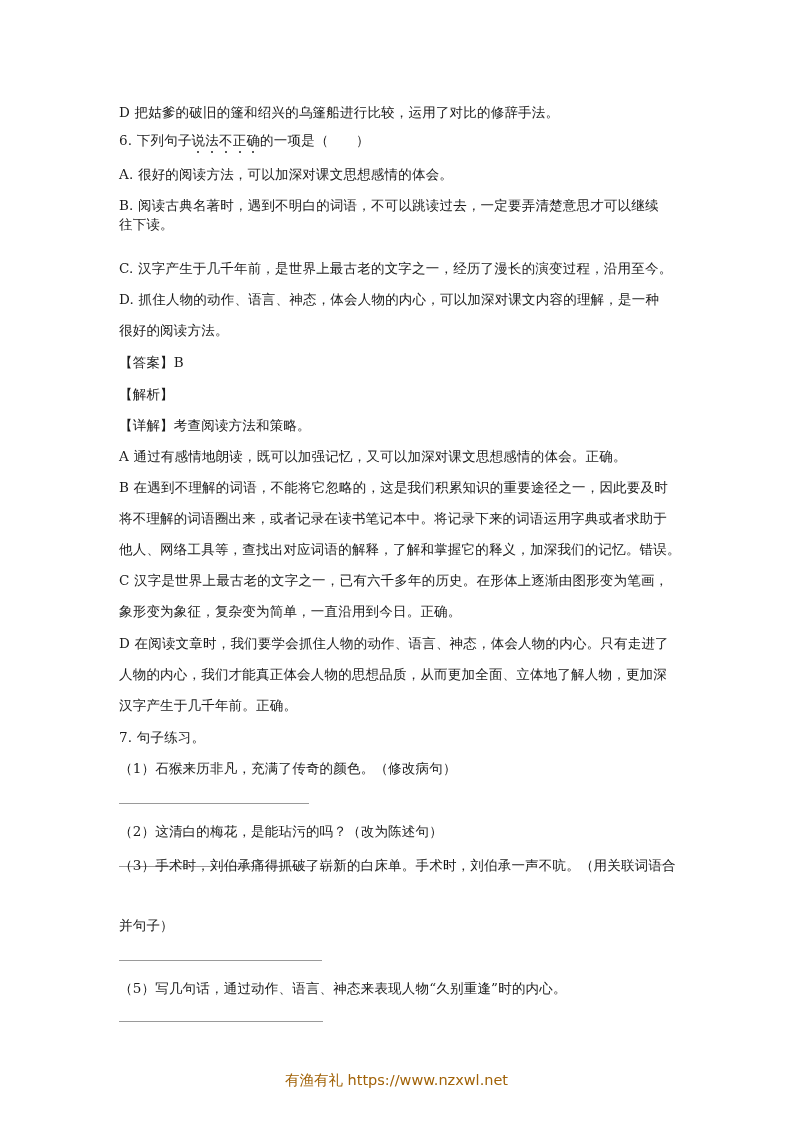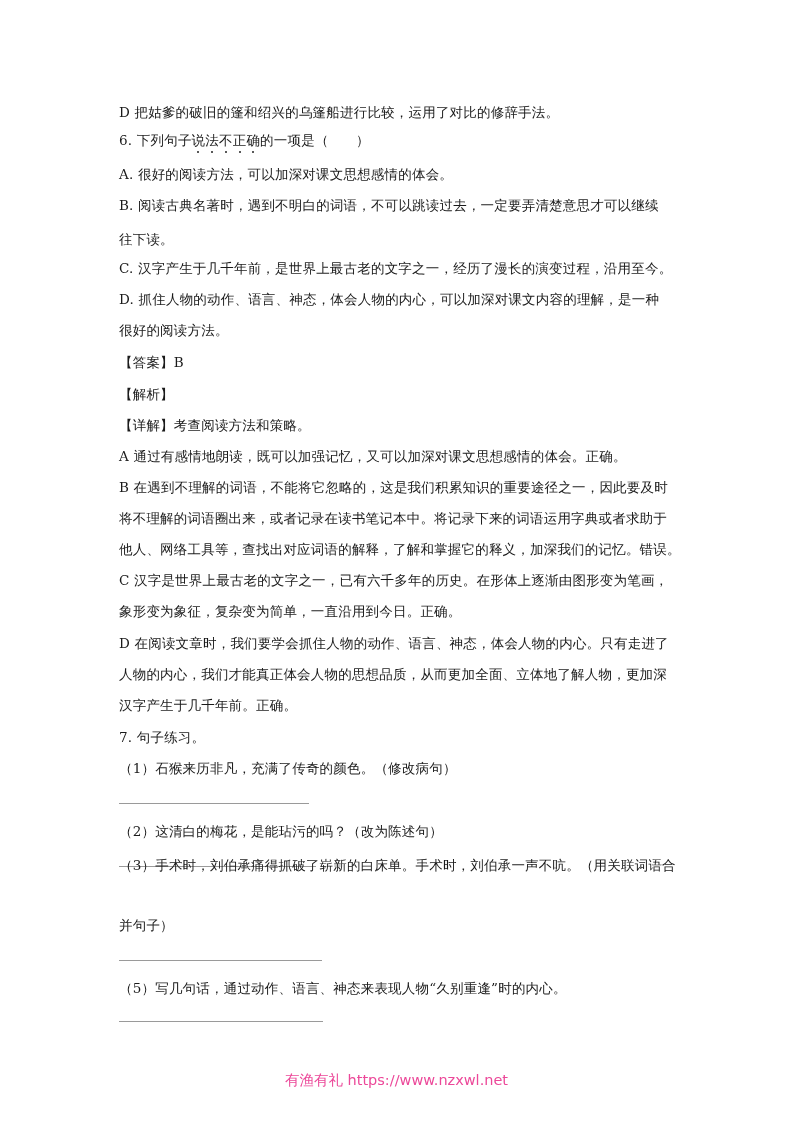--- a/index.html
+++ b/index.html
@@ -51,37 +51,37 @@
     background: #222;
   }
   .footer {
     position: absolute;
     left: 0;
     width: 793px;
     top: 1071px;
     text-align: center;
     font-family: "DejaVu Sans", "Liberation Sans", sans-serif;
     font-size: 14.5px;
-    color: #ec4899;
+    color: #a16207;
   }
 </style>
 </head>
 <body>
 
 <div class="page">
 
   <div class="line" style="top:103px">D 把姑爹的破旧的篷和绍兴的乌篷船进行比较，运用了对比的修辞手法。</div>
 
   <div class="line" style="top:131px">
     <span>6. </span><span>下列句子</span><span class="emph">说</span><span class="emph">法</span><span class="emph">不</span><span class="emph">正</span><span class="emph">确</span><span>的一项是（　　）</span>
   </div>
 
   <div class="line" style="top:165px">A. 很好的阅读方法，可以加深对课文思想感情的体会。</div>
   <div class="line" style="top:196px">B. 阅读古典名著时，遇到不明白的词语，不可以跳读过去，一定要弄清楚意思才可以继续</div>
-  <div class="line" style="top:230px">往下读。</div>
+  <div class="line" style="top:215px">往下读。</div>
   <div class="line" style="top:259px">C. 汉字产生于几千年前，是世界上最古老的文字之一，经历了漫长的演变过程，沿用至今。</div>
   <div class="line" style="top:290px">D. 抓住人物的动作、语言、神态，体会人物的内心，可以加深对课文内容的理解，是一种</div>
   <div class="line" style="top:321px">很好的阅读方法。</div>
 
   <div class="line" style="top:353px">【答案】B</div>
   <div class="line" style="top:385px">【解析】</div>
   <div class="line" style="top:447px">A 通过有感情地朗读，既可以加强记忆，又可以加深对课文思想感情的体会。正确。</div>
 
   <div class="line" style="top:416px">【详解】考查阅读方法和策略。</div>
   <div class="line" style="top:478px">B 在遇到不理解的词语，不能将它忽略的，这是我们积累知识的重要途径之一，因此要及时</div>

